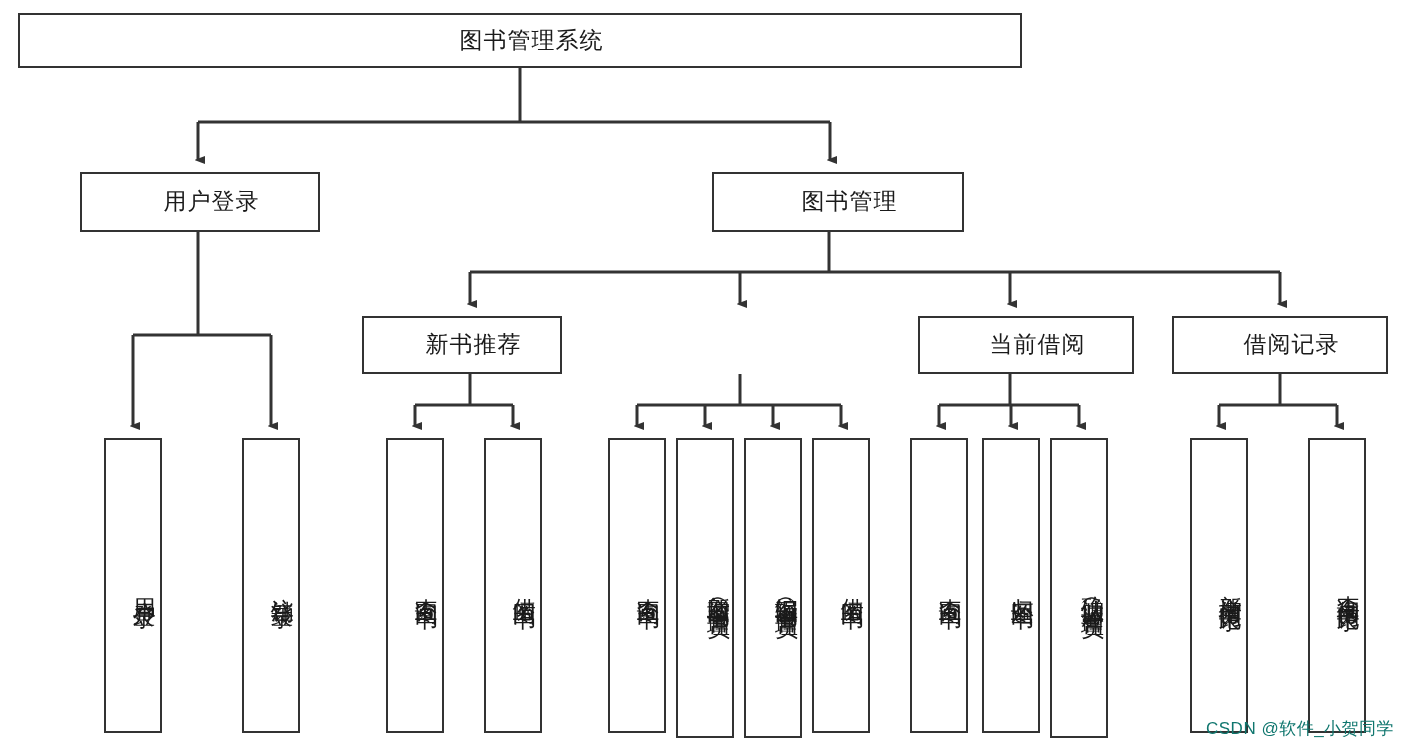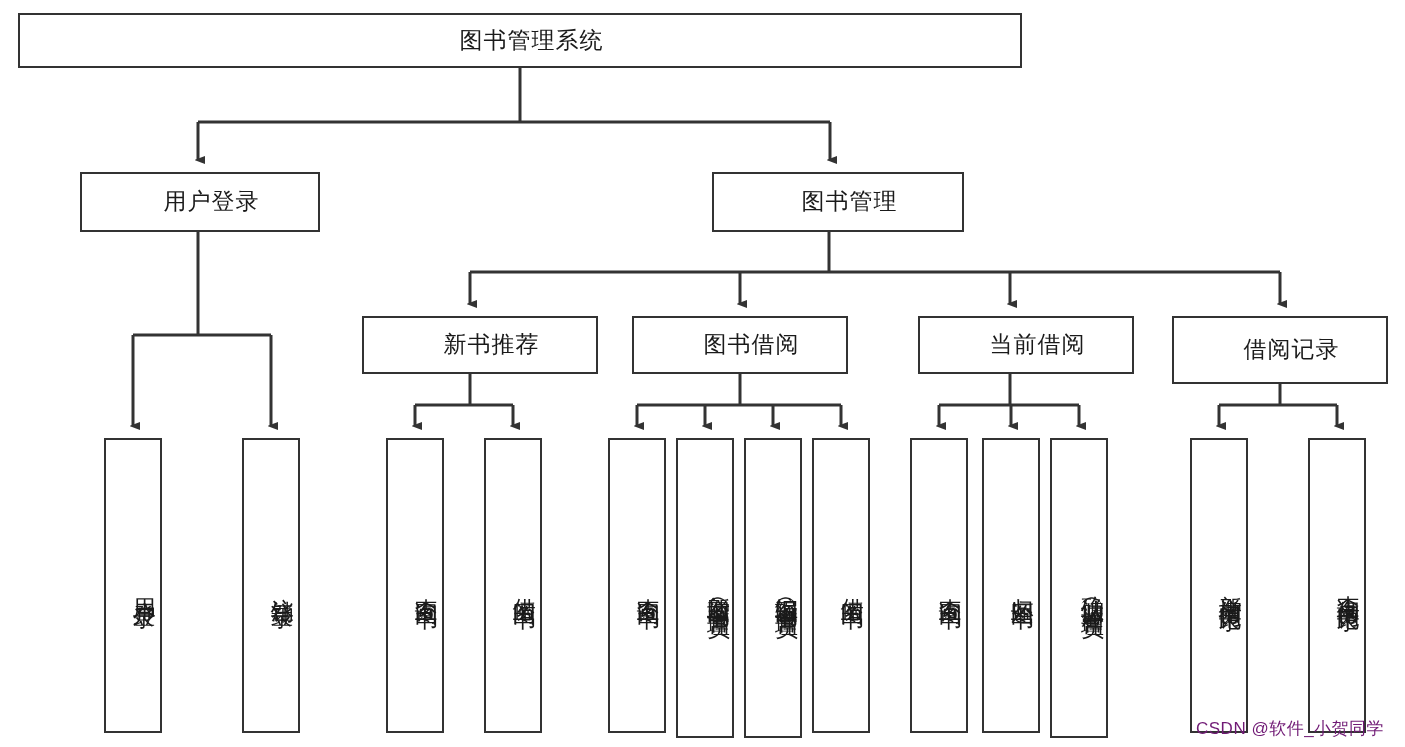--- a/index.html
+++ b/index.html
@@ -53,23 +53,24 @@
     justify-content: center;
     padding-top: 6px;
   }
   .node-vertical.align-center {
     align-items: center;
     padding-top: 0;
   }
   .watermark {
     position: absolute;
     font-size: 17px;
-    color: #701a75;
+    color: #0f766e;
     white-space: nowrap;
     letter-spacing: 0.5px;
+    margin-left: 10px;
   }
 </style>
 </head>
 <body>
 
 <div id="diagram-root">
 
   <svg id="diagram-svg" viewBox="0 0 1405 747">
     <defs>
       <marker id="arrow" markerWidth="10" markerHeight="10" refX="4" refY="7" orient="auto" markerUnits="userSpaceOnUse">
@@ -125,30 +126,27 @@
     <span>图书管理系统</span>
   </div>
 
   <div class="node-box node-horizontal" style="left:80px; top:172px; width:240px; height:60px;">
     <span>用户登录</span>
   </div>
   <div class="node-box node-horizontal" style="left:712px; top:172px; width:252px; height:60px;">
     <span>图书管理</span>
   </div>
 
-  <div class="node-box node-horizontal" style="left:362px; top:316px; width:236px; height:58px;">
+  <div class="node-box node-horizontal" style="left:362px; top:316px; width:200px; height:58px;">
     <span>新书推荐</span>
-  </div>
-  <div class="node-box node-horizontal" style="left:632px; top:316px; width:216px; height:58px;">
-    <span>图书借阅</span>
   </div>
   <div class="node-box node-horizontal" style="left:902px; top:316px; width:216px; height:58px;margin-left:16px;">
     <span>当前借阅</span>
   </div>
-  <div class="node-box node-horizontal" style="left:1172px; top:316px; width:216px; height:68px;">
+  <div class="node-box node-horizontal" style="left:1172px; top:316px; width:216px; height:58px;">
     <span>借阅记录</span>
   </div>
 
   <div class="node-box node-vertical align-center" style="left:104px; top:438px; width:58px; height:295px;">
     <span>用户登录</span>
   </div>
   <div class="node-box node-vertical align-center" style="left:242px; top:438px; width:58px; height:295px;">
     <span>注销登录</span>
   </div>
 

